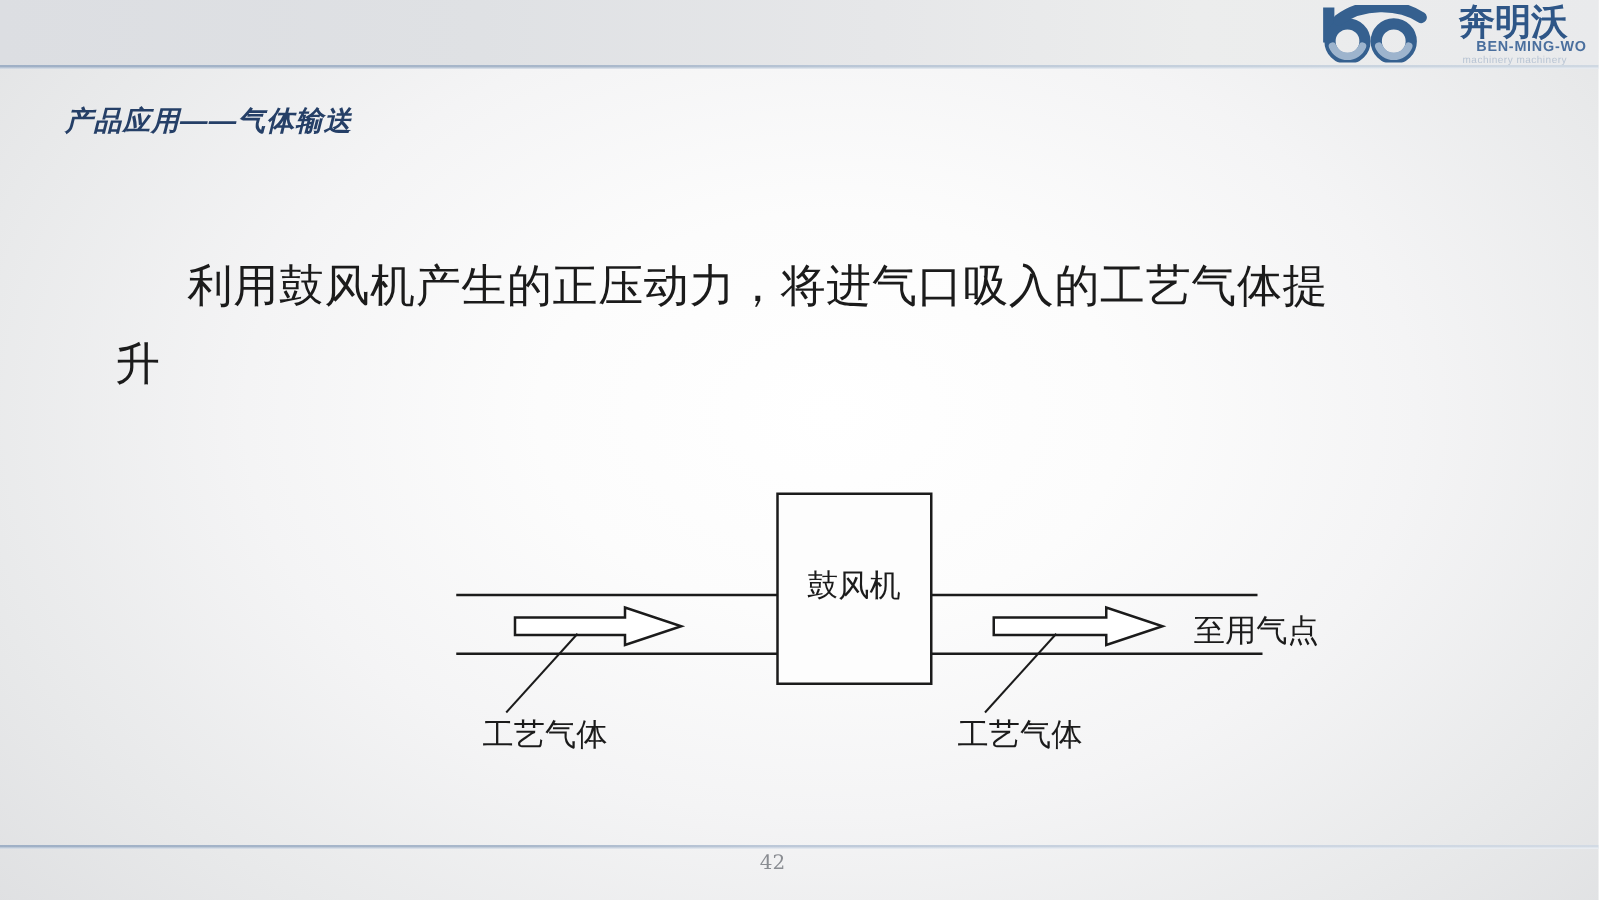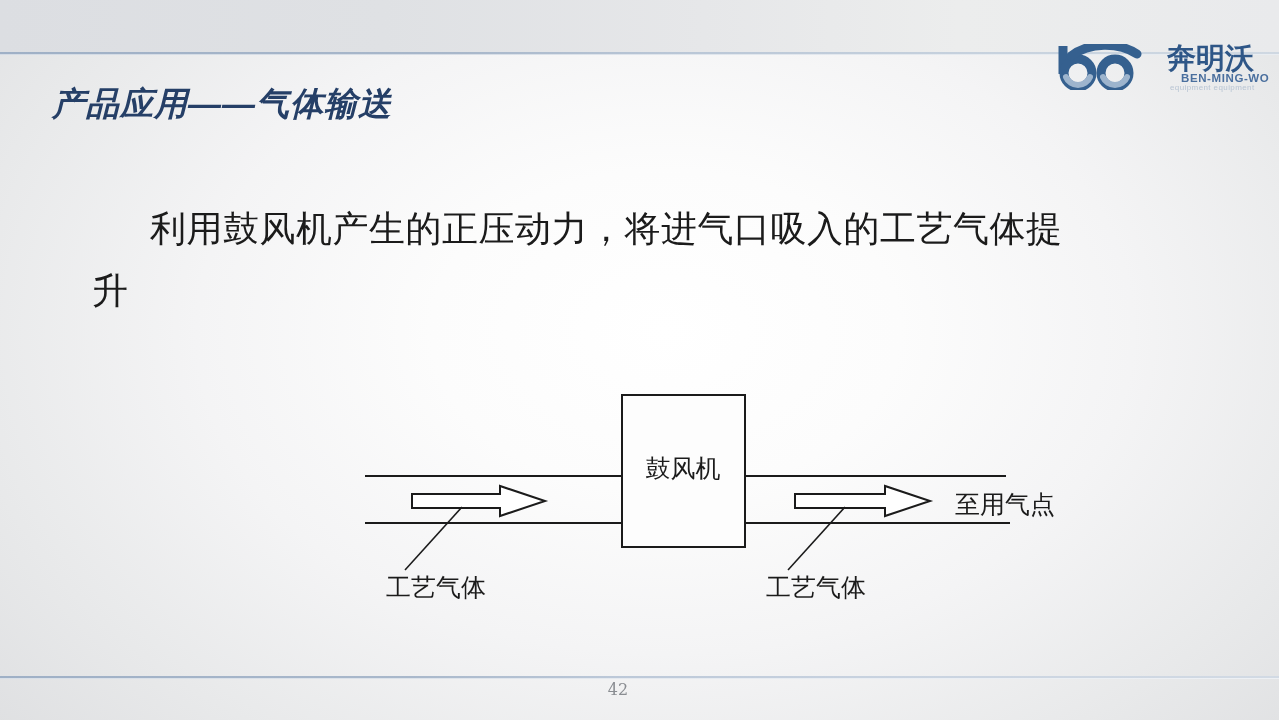--- a/index.html
+++ b/index.html
@@ -50,21 +50,20 @@
     background: rgba(255,255,255,0.55);
   }
 
   
   .logo {
     position: absolute;
     right: 6px;
     top: 2px;
     width: 218px;
     height: 50px;
-    margin-top: 40px;
   }
   .logo-mark {
     position: absolute;
     left: 2px;
     top: 2px;
     width: 108px;
     height: 46px;
   }
   .logo-cn {
     position: absolute;
@@ -101,21 +100,21 @@
   }
 
   
   .slide-title {
     position: absolute;
     left: 52px;
     top: 82px;
     font-family: "Liberation Sans", sans-serif;
     font-weight: bold;
     font-style: italic;
-    font-size: 33px;
+    font-size: 22px;
     letter-spacing: 1px;
     color: #253f67;
     white-space: nowrap;
   }
 
   
   .body-text {
     position: absolute;
     left: 92px;
     top: 198px;
@@ -195,21 +194,21 @@
 
       <circle cx="58" cy="29" r="14" fill="none" stroke="#35608f" stroke-width="9"></circle>
 
       <path d="M14 12 C32 -2, 62 -2, 80 10" stroke="#35608f" stroke-width="9" fill="none" stroke-linecap="round"></path>
 
       <path d="M9 33 A13 13 0 0 0 33 33" stroke="#9db4cd" stroke-width="6" fill="none" stroke-linecap="round"></path>
       <path d="M46 33 A13 13 0 0 0 70 33" stroke="#9db4cd" stroke-width="6" fill="none" stroke-linecap="round"></path>
     </svg>
     <div class="logo-cn">奔明沃</div>
     <div class="logo-en">BEN-MING-WO</div>
-    <div class="logo-sub">equipment equipment</div>
+    <div class="logo-sub">machinery machinery</div>
   </div>
 
   <div class="slide-title">产品应用——气体输送</div>
 
   <div class="body-text">
     <div><span class="indent"></span><span>利用鼓风机产生的正压动力，将进气口吸入的工艺气体提升</span></div>
   </div>
 
   <svg class="diagram" viewBox="0 0 1279 720">
 

